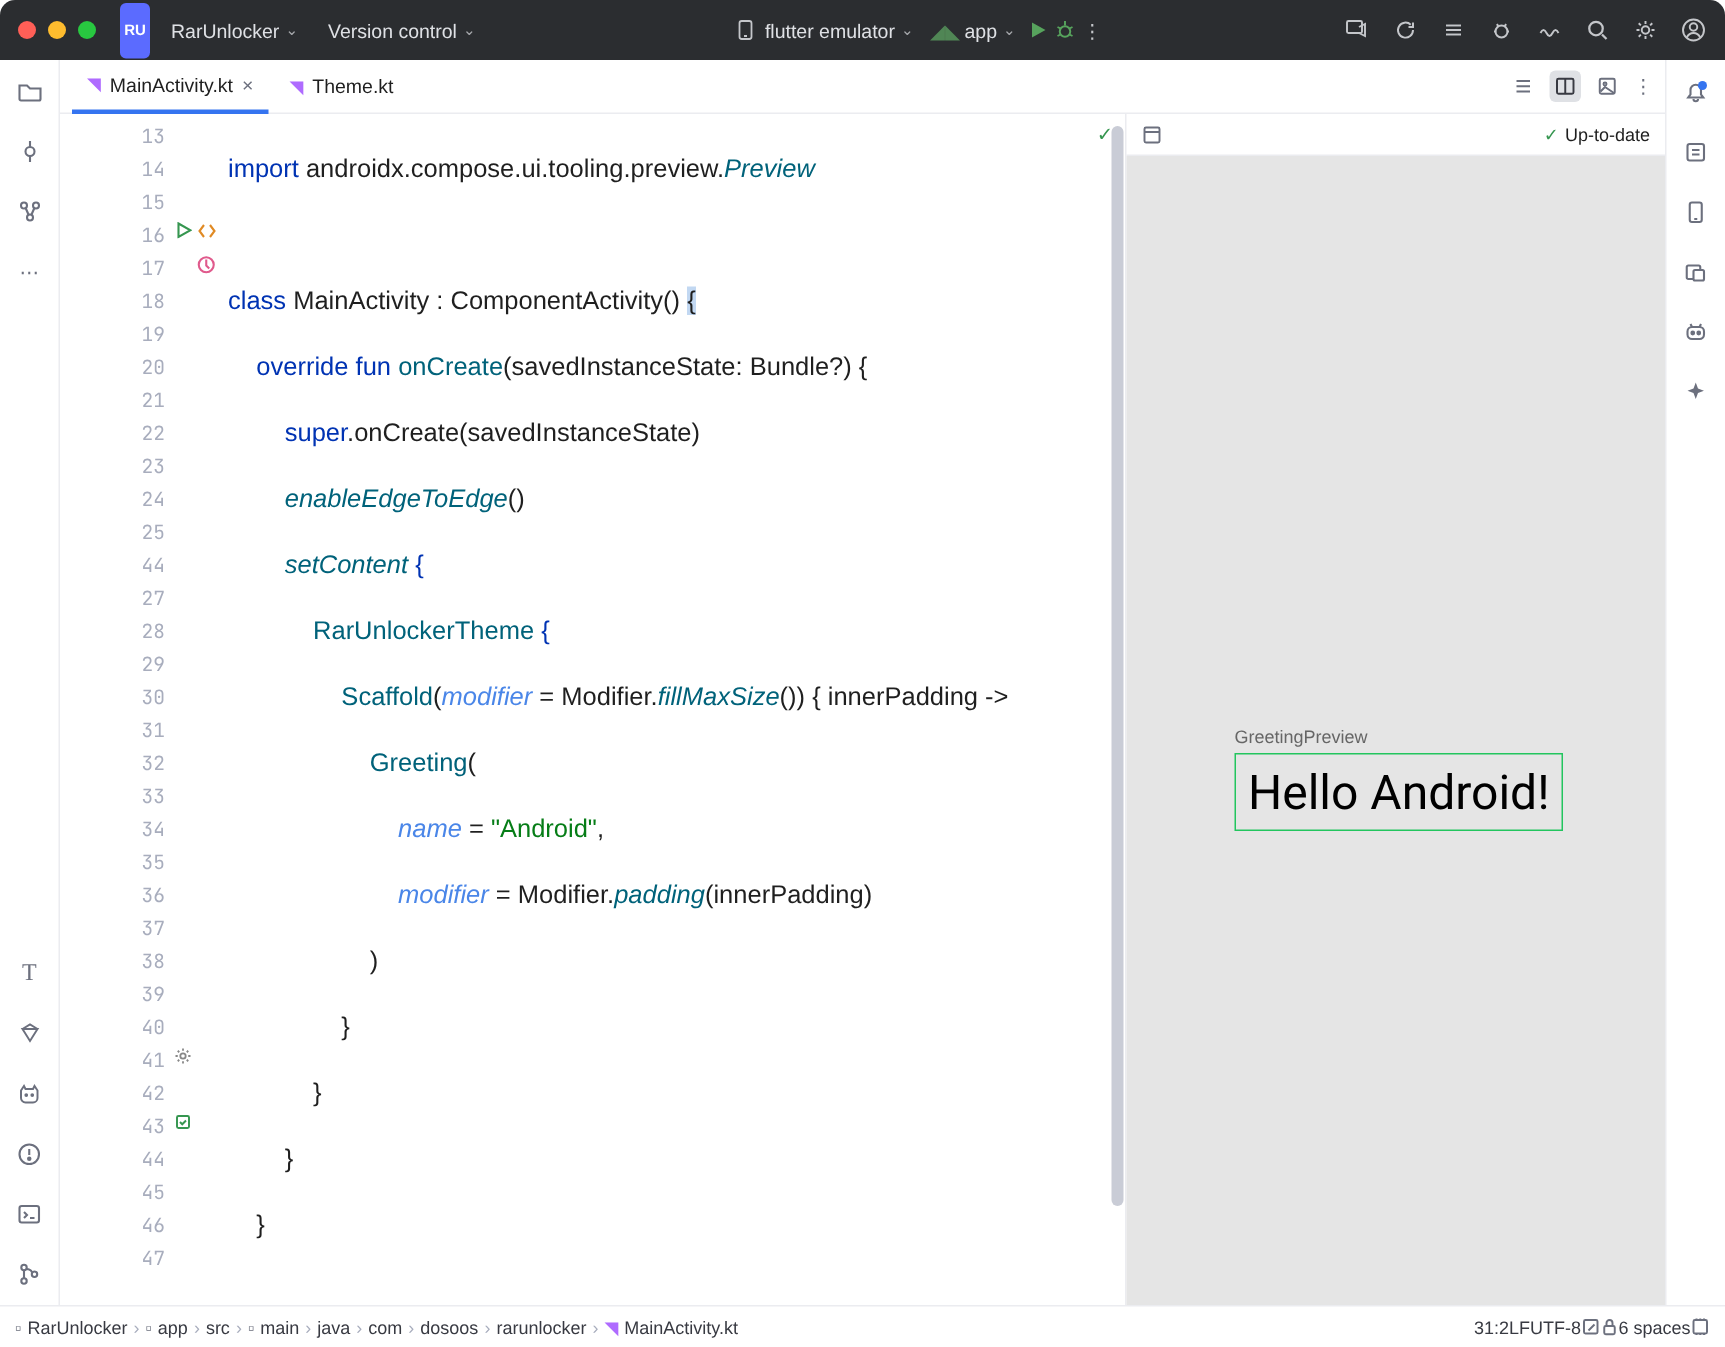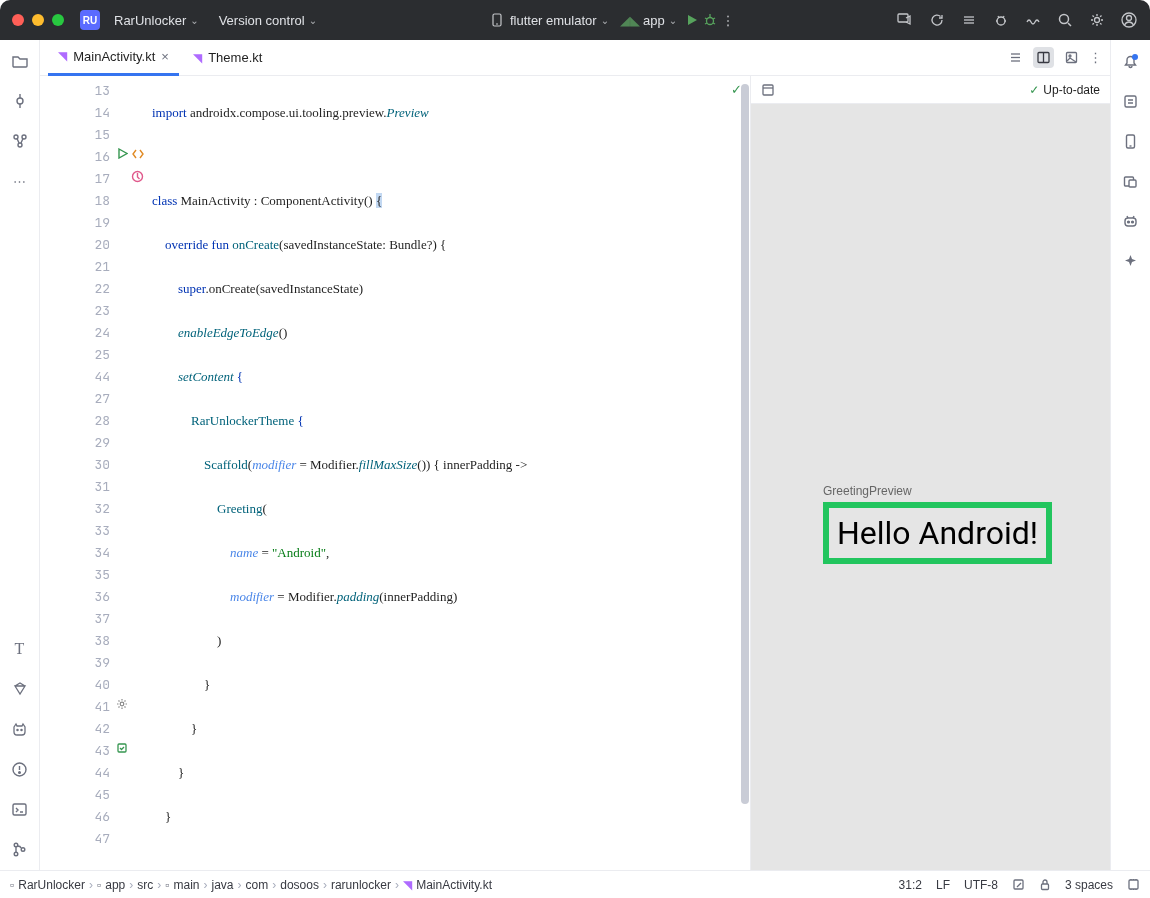--- a/index.html
+++ b/index.html
@@ -3,21 +3,21 @@
 <meta charset="utf-8">
 <style>
 * { margin: 0; padding: 0; box-sizing: border-box; }
 body { font-family: -apple-system, BlinkMacSystemFont, "Segoe UI", sans-serif; font-size: 13px; color: #1f1f1f; background: #fff; width: 1150px; height: 898px; overflow: hidden; display: flex; flex-direction: column; }
 .titlebar { height: 40px; background: #2b2d30; display: flex; align-items: center; padding: 0 12px; gap: 8px; color: #dfe1e5; border-radius: 10px 10px 0 0; }
 .traffic { display: flex; gap: 8px; margin-right: 8px; }
 .traffic span { width: 12px; height: 12px; border-radius: 50%; display: inline-block; }
 .tc-r { background: #ff5f57; }
 .tc-y { background: #febc2e; }
 .tc-g { background: #28c840; }
-.proj-badge { width: 20px; height: 20px; background: #5b6bff; border-radius: 4px; display: flex; align-items: center; justify-content: center; color: #fff; font-size: 10px; font-weight: 600; }
+.proj-badge { width: 20px; height: 37px; background: #5b6bff; border-radius: 4px; display: flex; align-items: center; justify-content: center; color: #fff; font-size: 10px; font-weight: 600; }
 .tb-item { display: flex; align-items: center; gap: 4px; padding: 4px 6px; border-radius: 4px; font-size: 13px; }
 .chev { font-size: 10px; opacity: .7; }
 .tb-spacer { flex: 1; }
 .tb-center { display: flex; align-items: center; gap: 0; }
 .tb-right { display: flex; align-items: center; gap: 14px; }
 .tb-icon { width: 18px; height: 18px; display: flex; align-items: center; justify-content: center; opacity: .85; }
 .run-icon { color: #5fb865; }
 .bug-icon { color: #5fb865; }
 svg { display: block; }
 .main { flex: 1; display: flex; min-height: 0; }
@@ -29,44 +29,44 @@
 .tab { height: 36px; display: flex; align-items: center; gap: 6px; padding: 0 10px; font-size: 13px; color: #1f1f1f; }
 .tab.active { border-bottom: 3px solid #3574f0; }
 .tab .kt-icon { color: #af6bff; font-size: 12px; }
 .tab .close { color: #6c707e; font-size: 13px; }
 .tabs-right { margin-left: auto; display: flex; gap: 10px; align-items: center; color: #6c707e; }
 .editor-split { flex: 1; display: flex; min-height: 0; }
 .code-pane { flex: 1; display: flex; min-width: 0; position: relative; }
 .gutter { width: 78px; text-align: right; padding: 4px 8px 4px 4px; color: #a8adbd; font-family: "JetBrains Mono", Menlo, monospace; font-size: 13px; line-height: 22px; user-select: none; position: relative; }
 .gut-line { position: relative; height: 22px; }
 .gut-icon { position: absolute; right: -18px; top: 2px; }
-.code { flex: 1; font-family: Liberation Serif, serif; font-size: 13px; line-height: 22px; padding: 4px 0 4px 34px; white-space: pre; overflow: hidden; }
+.code { flex: 1; font-family: Liberation Sans, sans-serif; font-size: 17px; line-height: 22px; padding: 4px 0 4px 34px; white-space: pre; overflow: hidden; }
 .code-line { height: 22px; }
 .kw { color: #0033b3; }
 .fn { color: #00627a; }
 .it { color: #00627a; font-style: italic; }
 .str { color: #067d17; }
 .param { color: #4a86e8; font-style: italic; }
 .cursor-box { background: #c2d8f2; }
 .check-corner { position: absolute; top: 6px; right: 8px; color: #369650; }
 .preview-pane { width: 360px; border-left: 1px solid #ebecf0; display: flex; flex-direction: column; }
 .preview-top { height: 28px; display: flex; align-items: center; padding: 0 10px; justify-content: space-between; color: #6c707e; border-bottom: 1px solid #ebecf0; }
 .preview-status { display: flex; align-items: center; gap: 4px; color: #1f1f1f; font-size: 12px; }
 .preview-status .chk { color: #369650; }
 .preview-body { flex: 1; position: relative; background: #e5e5e5; }
 .preview-label { position: absolute; left: 72px; top: 380px; font-size: 12px; color: #666; }
-.preview-box { position: absolute; left: 72px; top: 398px; border: 6px solid #22c55e; padding: 6px 8px; font-size: 32px; font-family: Roboto, sans-serif; color: #000; }
+.preview-box { position: absolute; left: 72px; top: 398px; border: 1px solid #22c55e; padding: 6px 8px; font-size: 32px; font-family: Roboto, sans-serif; color: #000; }
 .right-gutter { width: 40px; border-left: 1px solid #ebecf0; display: flex; flex-direction: column; align-items: center; padding-top: 10px; gap: 18px; color: #6c707e; }
 .right-gutter .dot { position: absolute; width: 6px; height: 6px; border-radius: 50%; background: #3574f0; top: 4px; right: 4px; }
 .right-gutter .gi { position: relative; width: 22px; height: 22px; display: flex; align-items: center; justify-content: center; }
 .statusbar { height: 28px; border-top: 1px solid #ebecf0; display: flex; align-items: center; padding: 0 10px; font-size: 12px; color: #383a42; gap: 6px; }
 .crumb { display: flex; align-items: center; gap: 4px; }
 .crumb .sep { color: #a8adbd; }
 .sb-icon { color: #6c707e; }
-.sb-right { margin-left: auto; display: flex; align-items: center; gap: 14px; }
+.sb-right { margin-left: auto; display: flex; align-items: center; }
 .scrollbar-track { position: absolute; right: 0; top: 0; bottom: 0; width: 10px; }
 .scrollbar-thumb { position: absolute; right: 1px; width: 8px; background: #c9ccd6; border-radius: 4px; }
 </style>
 </head>
 <body>
 
 <div class="titlebar">
   <div class="traffic">
     <span class="tc-r"></span>
     <span class="tc-y"></span>
@@ -473,21 +473,21 @@
           <rect x="2" y="2" width="9" height="9" rx="1"></rect>
           <path d="M5 9l4-4"></path>
         </svg>
       </span>
     <span class="sb-icon">
         <svg width="12" height="13" viewBox="0 0 12 13" fill="none" stroke="currentColor" stroke-width="1.3">
           <rect x="2.5" y="6" width="7" height="5.5" rx="1"></rect>
           <path d="M4 6V4a2 2 0 0 1 4 0v2"></path>
         </svg>
       </span>
-    <span>3 spaces</span>
+    <span>6 spaces</span>
     <span class="sb-icon">
         <svg width="13" height="13" viewBox="0 0 13 13" fill="none" stroke="currentColor" stroke-width="1.3">
           <rect x="2" y="2" width="9" height="9" rx="1"></rect>
           <path d="M4 2v-1M6.5 2v-1M9 2v-1M4 12v-1M6.5 12v-1M9 12v-1"></path>
         </svg>
       </span>
   </div>
 </div>
 
 </body></html>

